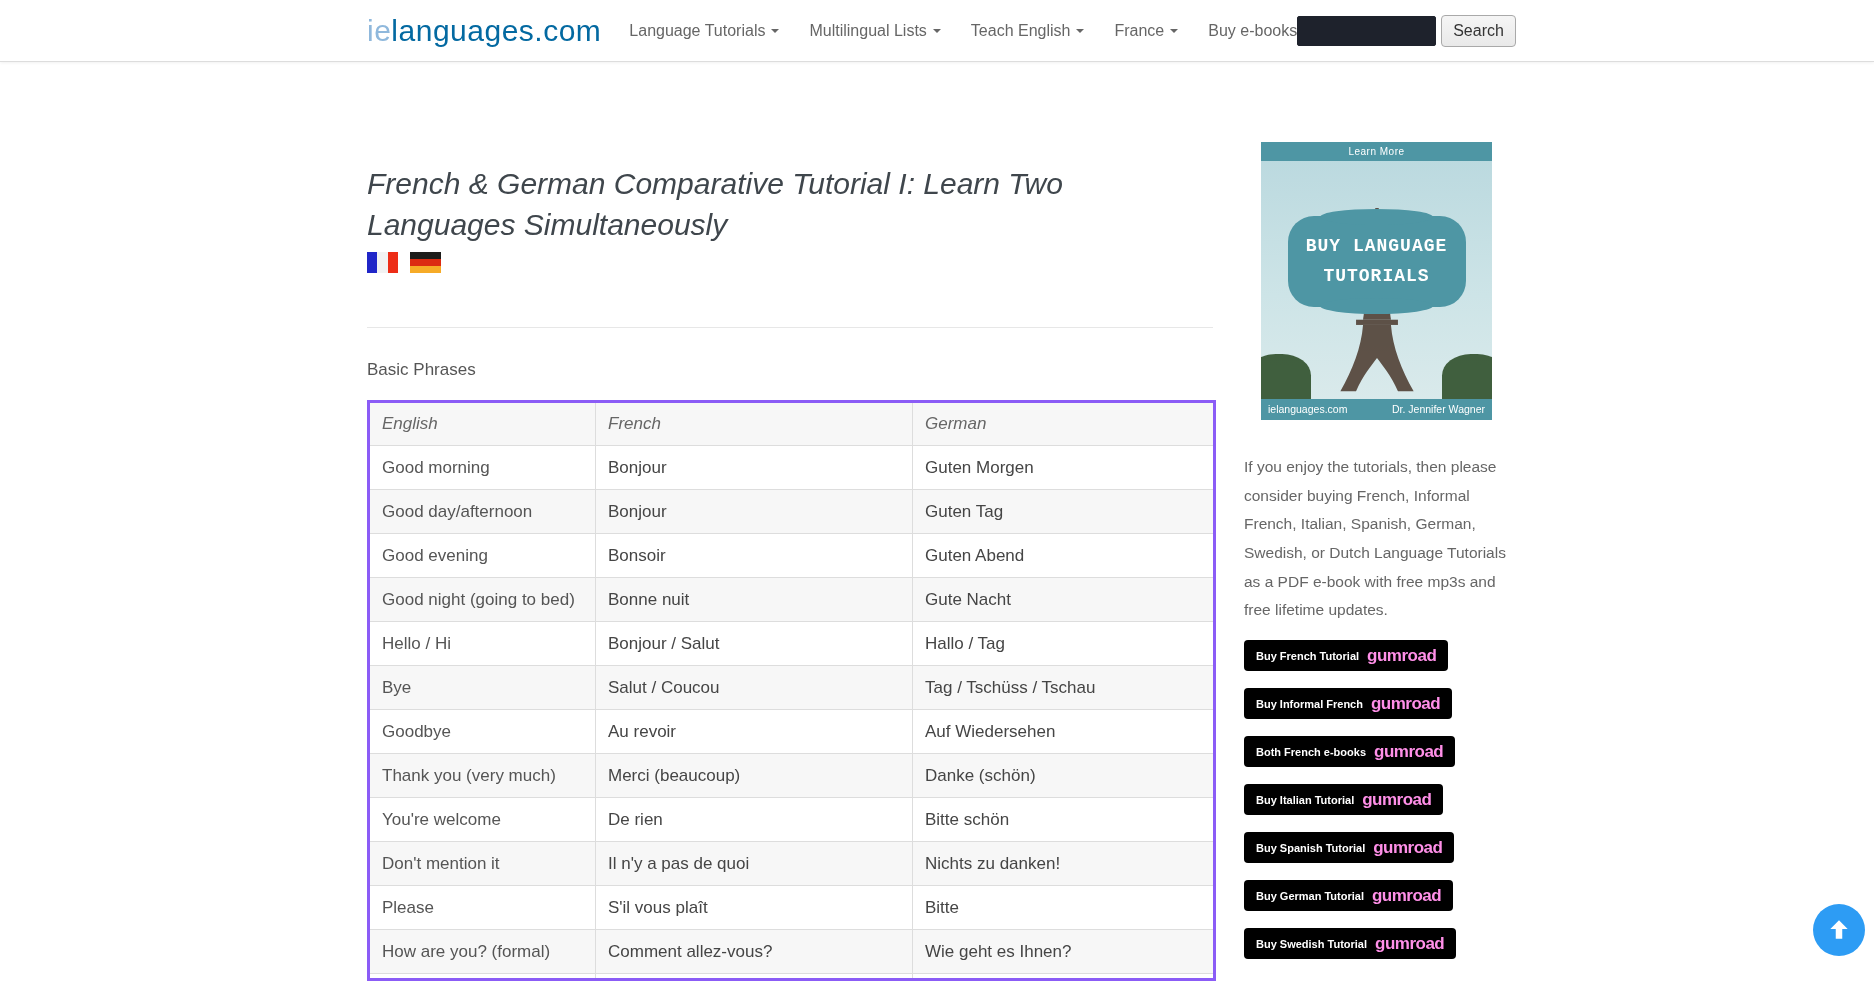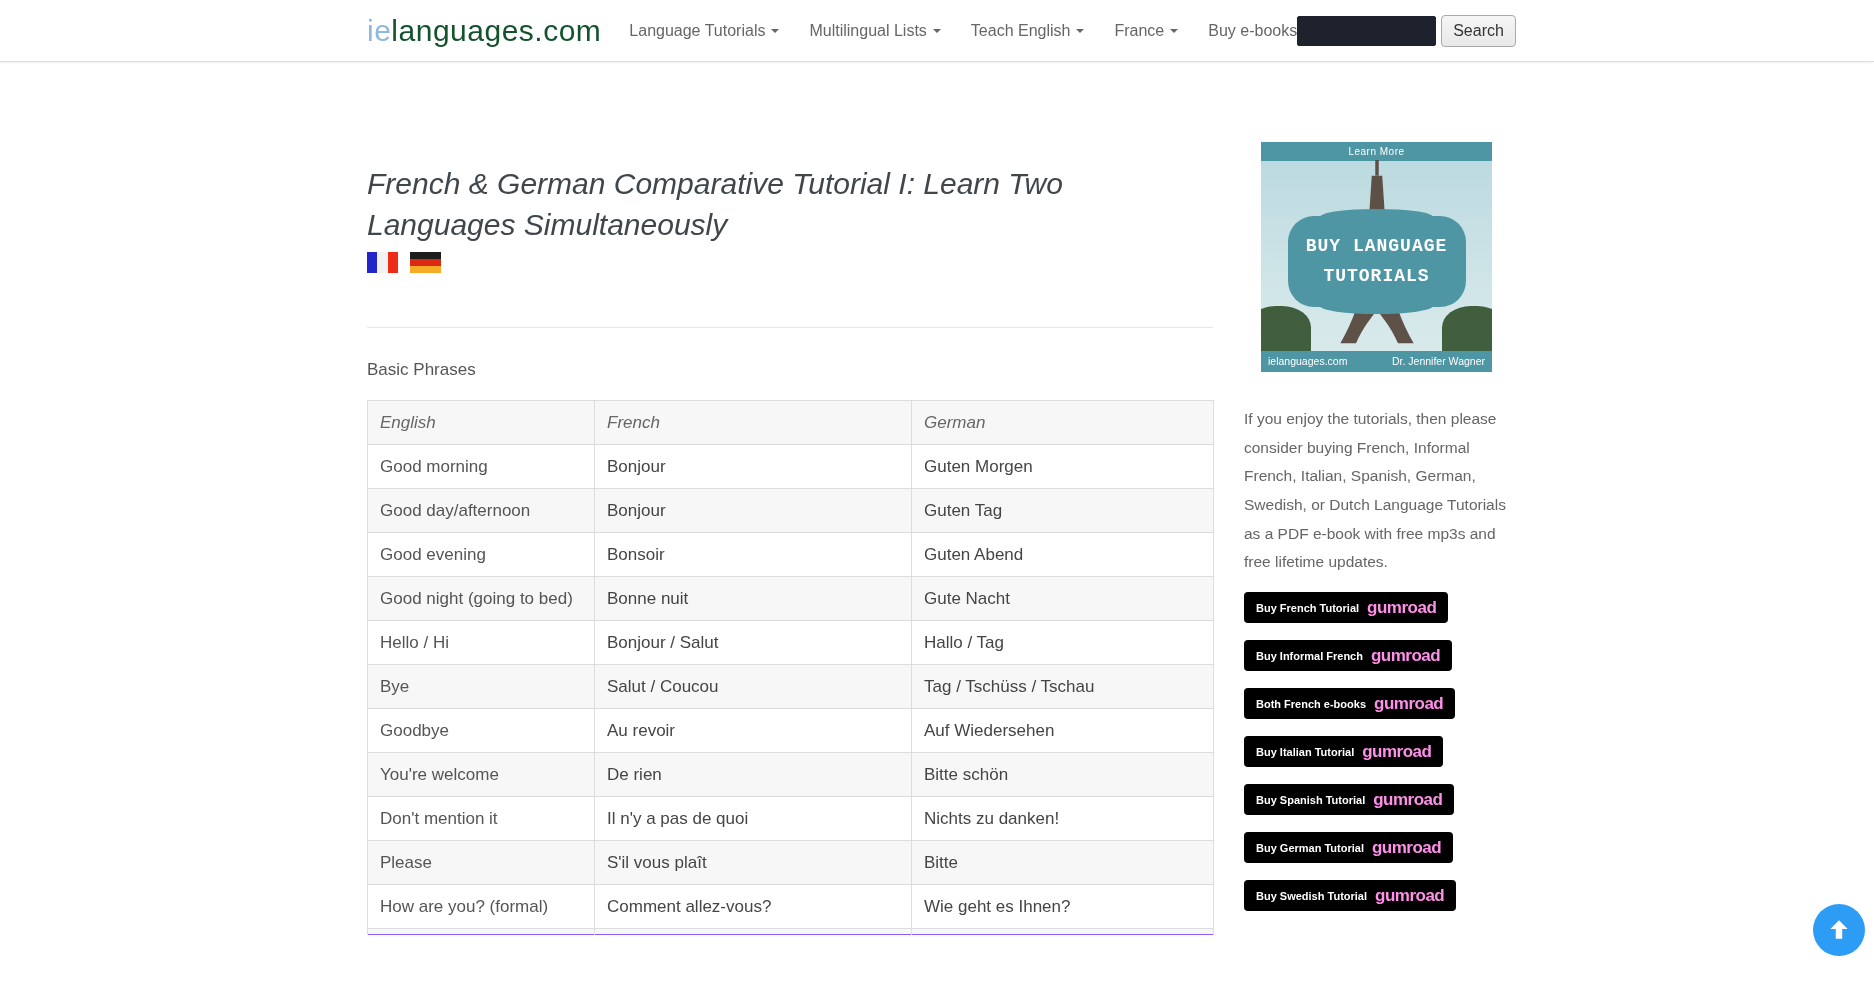--- a/index.html
+++ b/index.html
@@ -11,21 +11,21 @@
   .container { width:1140px; margin:0 auto; }
 
   
   .navbar {
     height:62px; background:#fff; border-bottom:1px solid #ddd;
     box-shadow:0 1px 3px rgba(0,0,0,.06);
   }
   .navbar .container { display:flex; align-items:center; height:100%; }
   .logo { font-size:30px; letter-spacing:.5px; text-decoration:none; white-space:nowrap; }
   .logo .lg-prefix { color:#8fb8dc; }
-  .logo .lg-suffix { color:#14532d; }
+  .logo .lg-suffix { color:#0369a1; }
   .nav-links { display:flex; align-items:center; gap:30px; margin-left:28px; }
   .nav-link { color:#666; font-size:16px; text-decoration:none; cursor:pointer; white-space:nowrap; }
   .caret {
     display:inline-block; width:0; height:0; margin-left:6px; vertical-align:middle;
     border-left:4px solid transparent; border-right:4px solid transparent; border-top:4px solid #666;
   }
   .search-form { margin-left:auto; margin-right:44px; display:flex; align-items:center; }
   .search-input {
     width:139px; height:30px; background:#1e222c; border:1px solid #1e222c;
     border-radius:2px; color:#fff; padding:0 8px; font-size:15px; outline:none;
@@ -48,34 +48,34 @@
   }
   .flags { margin-top:7px; display:flex; gap:12px; }
   .flag { width:31px; height:21px; display:flex; overflow:hidden; }
   .flag-fr { flex-direction:row; }
   .flag-fr span { flex:1; }
   .flag-de { flex-direction:column; }
   .flag-de span { flex:1; }
   hr.divider { border:none; border-top:1px solid #e7e7e7; margin:54px 0 0 0; }
   .section-label { margin:32px 0 20px 0; font-size:17px; color:#555; }
 
-  table.phrases { width:100%; border-collapse:collapse; border:1px solid #8b5cf6; table-layout:fixed; }
+  table.phrases { width:100%; border-collapse:collapse; border:3px solid #8b5cf6; table-layout:fixed; }
   table.phrases tr:nth-child(odd) { background:#f7f7f7; }
   table.phrases td, table.phrases th {
     border:1px solid #ddd; height:44px; padding:0 12px; text-align:left;
     font-size:17px; font-weight:400; color:#555; vertical-align:middle;
   }
   table.phrases th { font-style:italic; color:#666; }
   table.phrases td.bold { font-weight:400; color:#454545; }
   table.phrases tr.partial td { height:6px; border-bottom:none; }
   col.c-en { width:227px; } col.c-fr { width:317px; } col.c-de { width:302px; }
 
   
   .promo {
-    position:relative; width:231px; height:230px; margin-left:17px; overflow:hidden;
+    position:relative; width:231px; height:278px; margin-left:17px; overflow:hidden;
     background:linear-gradient(180deg,#b9d8de 0%,#cde4e7 55%,#dcebec 100%);
   }
   .promo-topbar {
     position:absolute; top:0; left:0; right:0; height:19px; background:#4e96a4;
     color:#fff; font-size:10px; text-align:center; line-height:19px; letter-spacing:.5px;
   }
   .promo-tower { position:absolute; left:50%; bottom:20px; transform:translateX(-50%); }
   .promo-badge {
     position:absolute; left:50%; top:74px; transform:translateX(-50%);
     width:178px; background:#4e96a4; border-radius:26px; padding:16px 8px;
@@ -193,20 +193,25 @@
           </tr>
           <tr>
             <td>Bye</td>
             <td class="bold">Salut / Coucou</td>
             <td class="bold">Tag / Tschüss / Tschau</td>
           </tr>
           <tr>
             <td>Goodbye</td>
             <td class="bold">Au revoir</td>
             <td class="bold">Auf Wiedersehen</td>
+          </tr>
+          <tr>
+            <td>Thank you (very much)</td>
+            <td class="bold">Merci (beaucoup)</td>
+            <td class="bold">Danke (schön)</td>
           </tr>
           <tr>
             <td>You're welcome</td>
             <td class="bold">De rien</td>
             <td class="bold">Bitte schön</td>
           </tr>
           <tr>
             <td>Don't mention it</td>
             <td class="bold">Il n'y a pas de quoi</td>
             <td class="bold">Nichts zu danken!</td>

